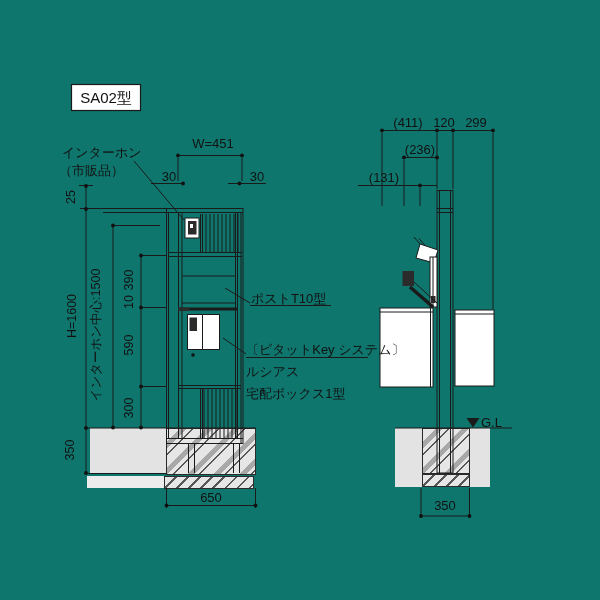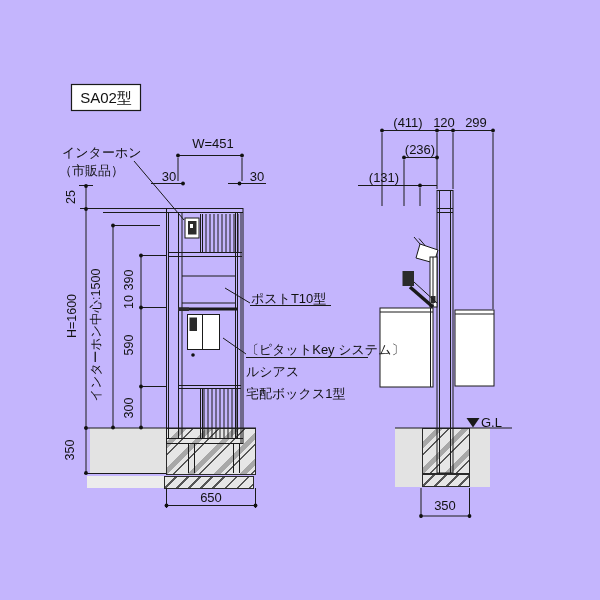--- a/index.html
+++ b/index.html
@@ -1,16 +1,16 @@
 <!DOCTYPE html>
 <html><head>
 <meta charset="utf-8">
 <style>
   html,body{margin:0;padding:0;background:#fff;}
-  #canvas{position:relative;width:600px;height:600px;background:#c4b5fd;overflow:hidden;
+  #canvas{position:relative;width:600px;height:600px;background:#0f766e;overflow:hidden;
           font-family:"Liberation Sans","DejaVu Sans",sans-serif;}
   #canvas > div{box-sizing:border-box;}
   .soil{position:absolute;background:#e3e3e3;z-index:1;}
   .strip-light{position:absolute;background:#ececec;z-index:1;}
   .found{position:absolute;background-color:#e6e6e6;z-index:1;border:1px solid #2a2a2a;
     background-image:
       repeating-linear-gradient(135deg, rgba(0,0,0,0) 0px, rgba(0,0,0,0) 9px, #a8a8a8 9px, #a8a8a8 14px, rgba(0,0,0,0) 14px, rgba(0,0,0,0) 17px, #565656 17px, #565656 18.5px);}
   .gravel{position:absolute;background-color:#e6e6e6;z-index:1;border:1px solid #2a2a2a;
     background-image:repeating-linear-gradient(135deg, rgba(0,0,0,0) 0px, rgba(0,0,0,0) 7px, #565656 7px, #565656 8.5px);}
   svg{position:absolute;left:0;top:0;z-index:2;}

